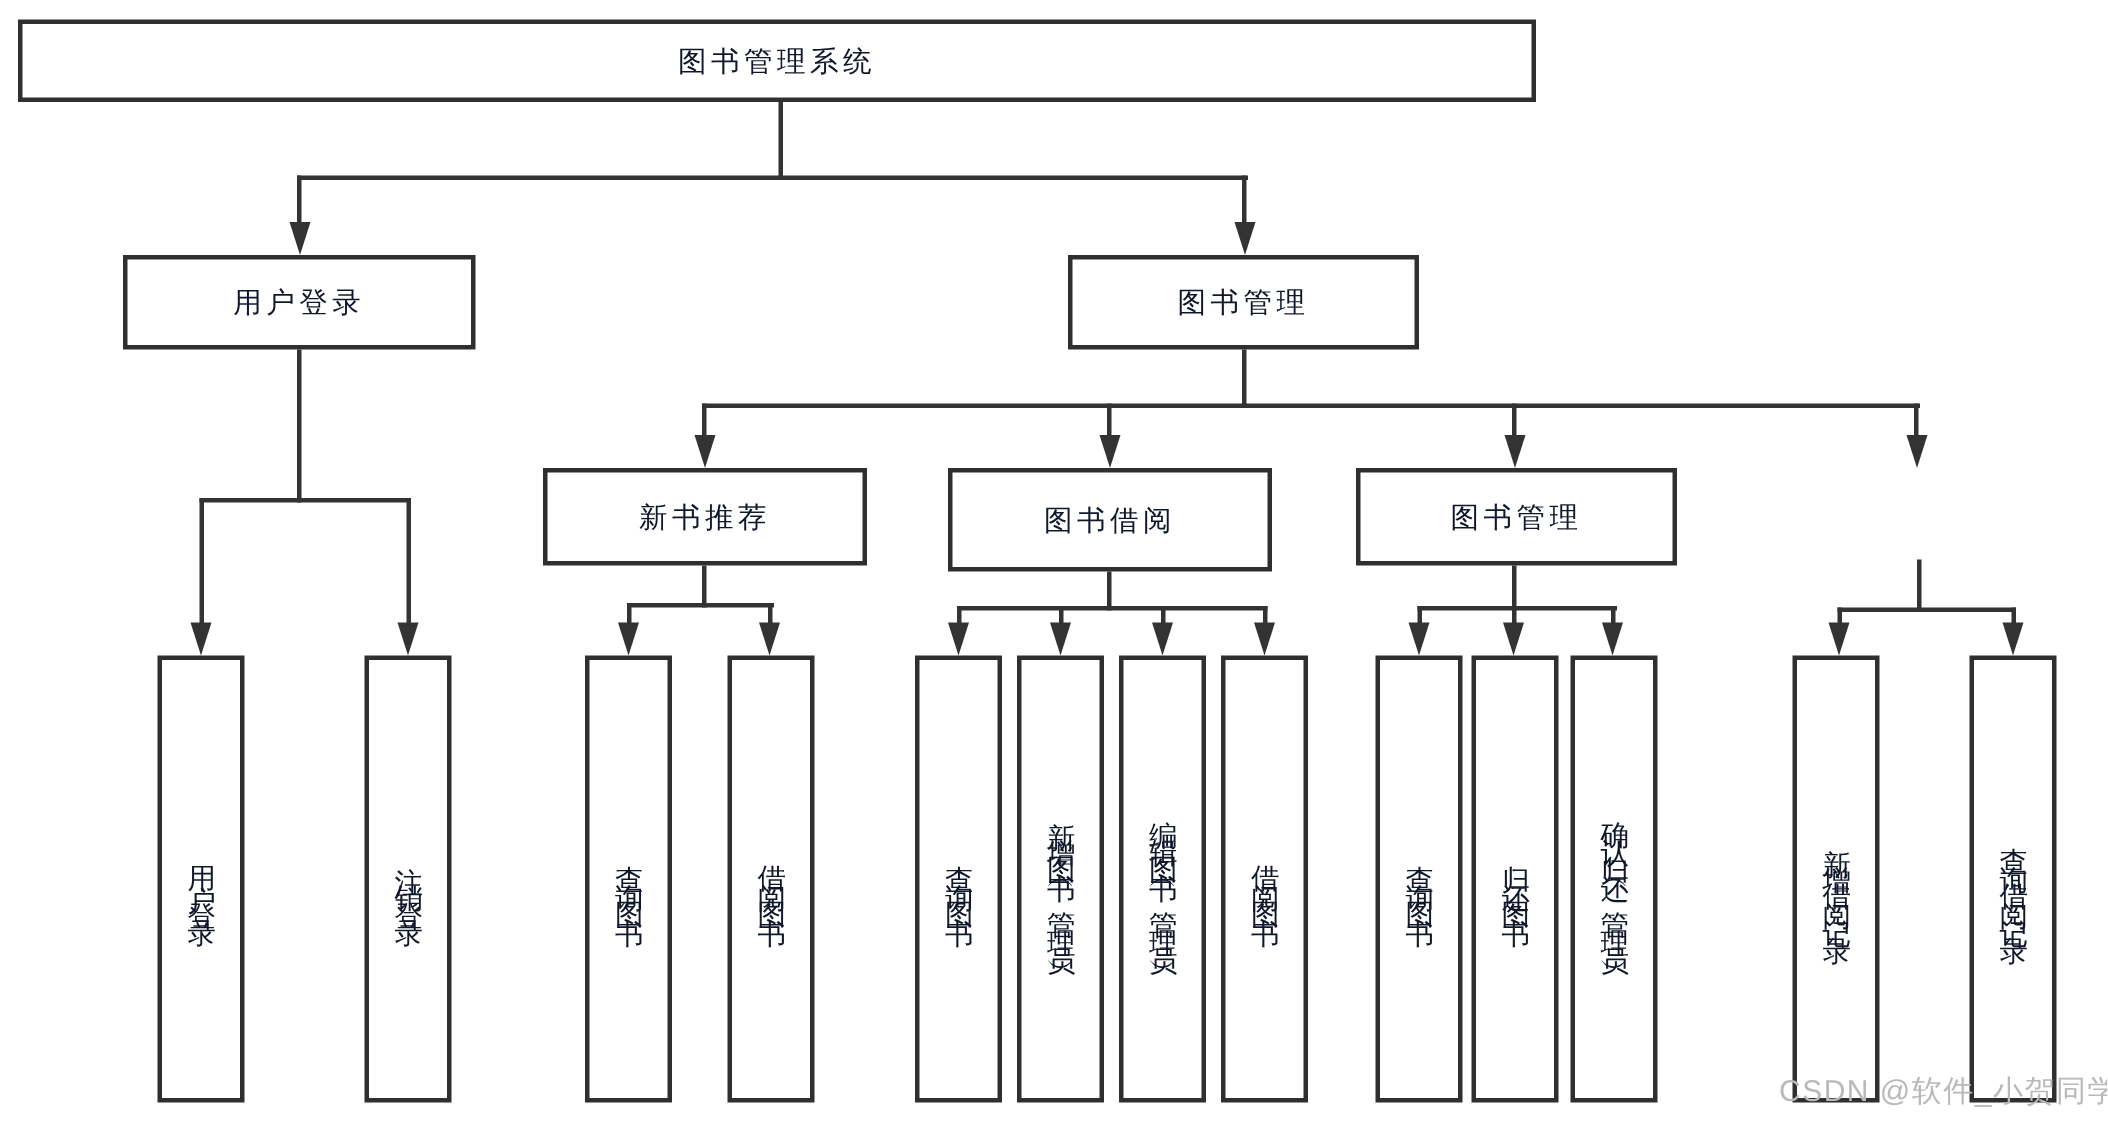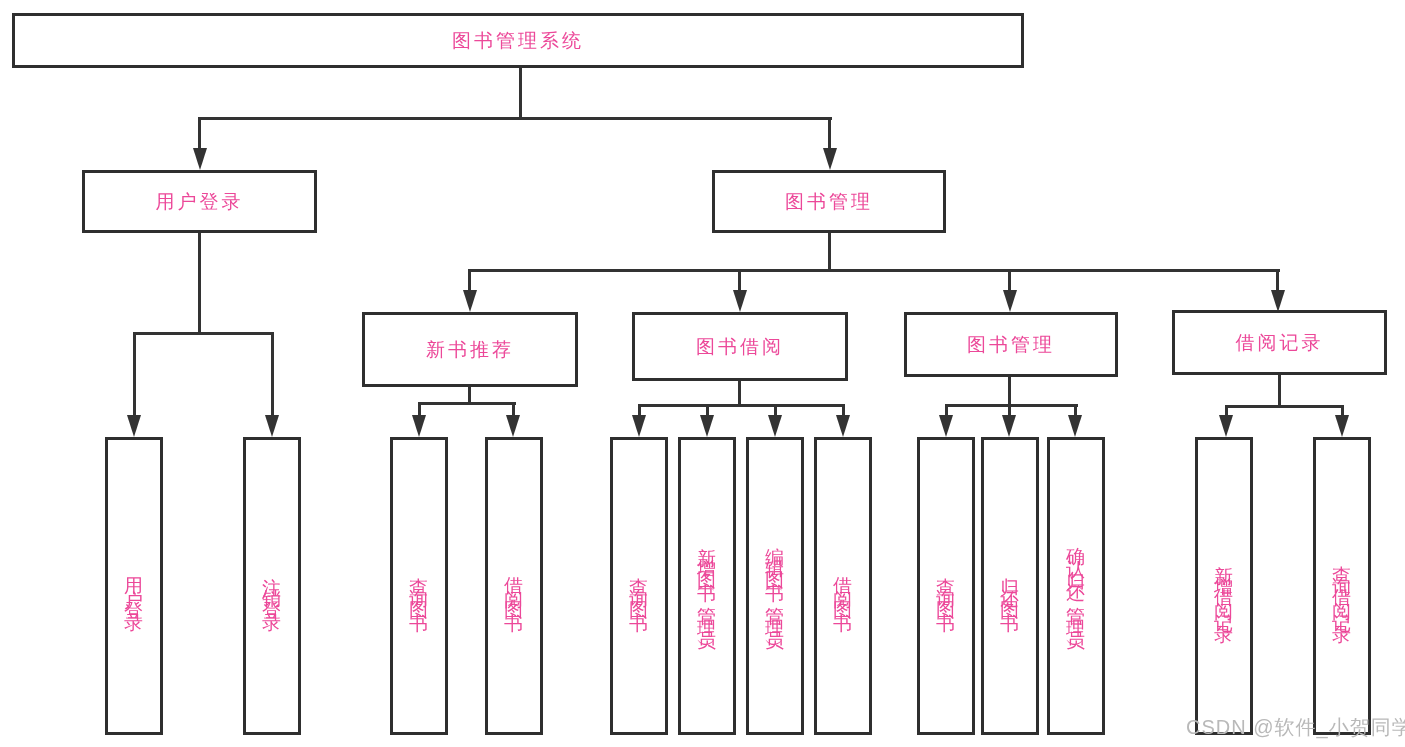--- a/index.html
+++ b/index.html
@@ -3,21 +3,21 @@
 <meta charset="utf-8">
 <style>
   html,body{margin:0;padding:0;background:#fff;}
   .canvas{
     position:relative;width:1405px;height:747px;background:#ffffff;overflow:hidden;
     font-family:"Liberation Sans","DejaVu Sans",sans-serif;color:#1c1c1c;
   }
   .box{
     position:absolute;background:#ffffff;border:3px solid #2f2f2f;box-sizing:border-box;
     display:flex;align-items:center;justify-content:center;
-    font-size:19px;letter-spacing:3px;color:#ec4899;z-index:2;
+    font-size:19px;letter-spacing:3px;color:#0f172a;z-index:2;
   }
   .leaf{letter-spacing:0;}
   .leaf .vtext{
     writing-mode:vertical-rl;text-orientation:mixed;
     font-size:19px;letter-spacing:12px;line-height:1;white-space:nowrap;
   }
   .vl{position:absolute;width:3px;background:#333333;z-index:1;}
   .hl{position:absolute;height:3px;background:#333333;z-index:1;}
   .ah{
     position:absolute;width:0;height:0;z-index:1;
@@ -56,31 +56,28 @@
   <div class="hl" style="left:468px;top:269px;width:812px;"></div>
   <div class="vl" style="left:468px;top:269px;height:22px;"></div>
   <div class="vl" style="left:738px;top:269px;height:22px;"></div>
   <div class="vl" style="left:1008px;top:269px;height:22px;"></div>
   <div class="vl" style="left:1276px;top:269px;height:22px;"></div>
   <div class="ah" style="left:463px;top:290px;"></div>
   <div class="ah" style="left:733px;top:290px;"></div>
   <div class="ah" style="left:1003px;top:290px;"></div>
   <div class="ah" style="left:1271px;top:290px;"></div>
 
-  <div class="box" style="left:362px;top:312px;width:216px;height:75px;">
+  <div class="box" style="left:362px;top:312px;width:216px;height:65px;">
     <span>新书推荐</span>
   </div>
   <div class="box" style="left:632px;top:312px;width:216px;height:69px;">
     <span>图书借阅</span>
   </div>
   <div class="box" style="left:904px;top:312px;width:214px;height:65px;">
     <span>图书管理</span>
-  </div>
-  <div class="box" style="left:1172px;top:310px;width:215px;height:65px;">
-    <span>借阅记录</span>
   </div>
 
   <div class="vl" style="left:198px;top:231px;height:104px;"></div>
   <div class="hl" style="left:133px;top:332px;width:141px;"></div>
   <div class="vl" style="left:133px;top:332px;height:84px;"></div>
   <div class="vl" style="left:271px;top:332px;height:84px;"></div>
   <div class="ah" style="left:127px;top:415px;"></div>
   <div class="ah" style="left:265px;top:415px;"></div>
 
   <div class="vl" style="left:468px;top:375px;height:30px;"></div>

